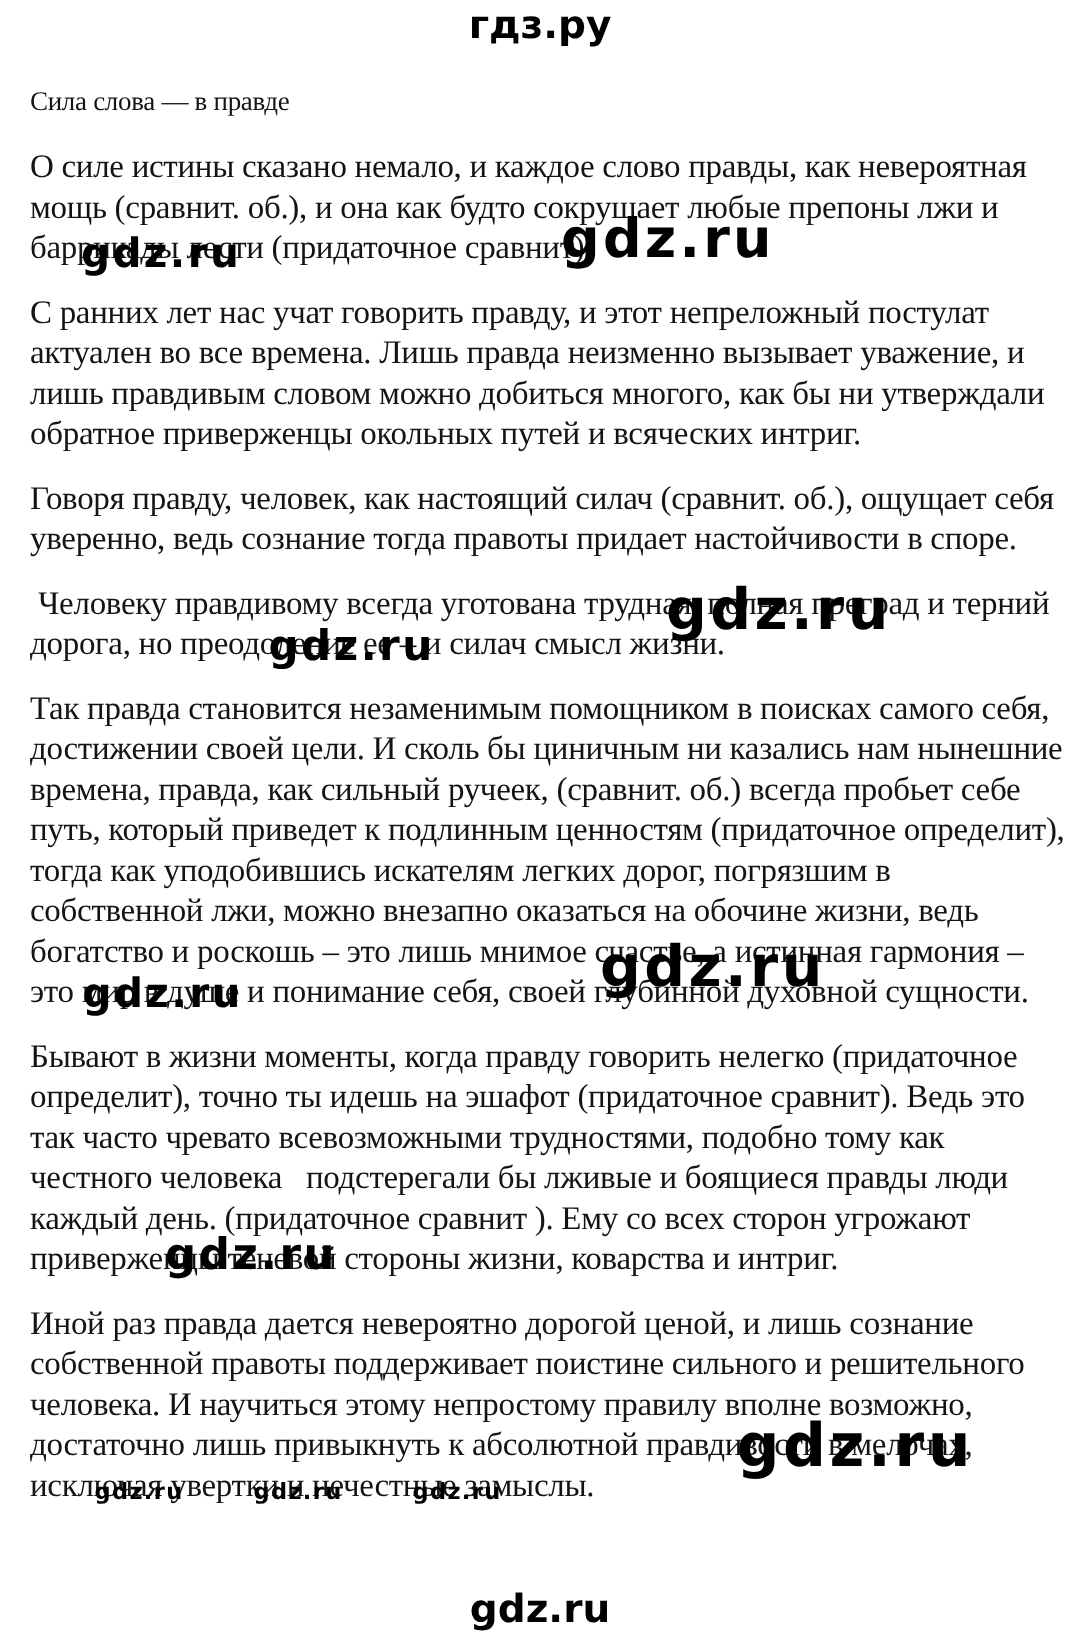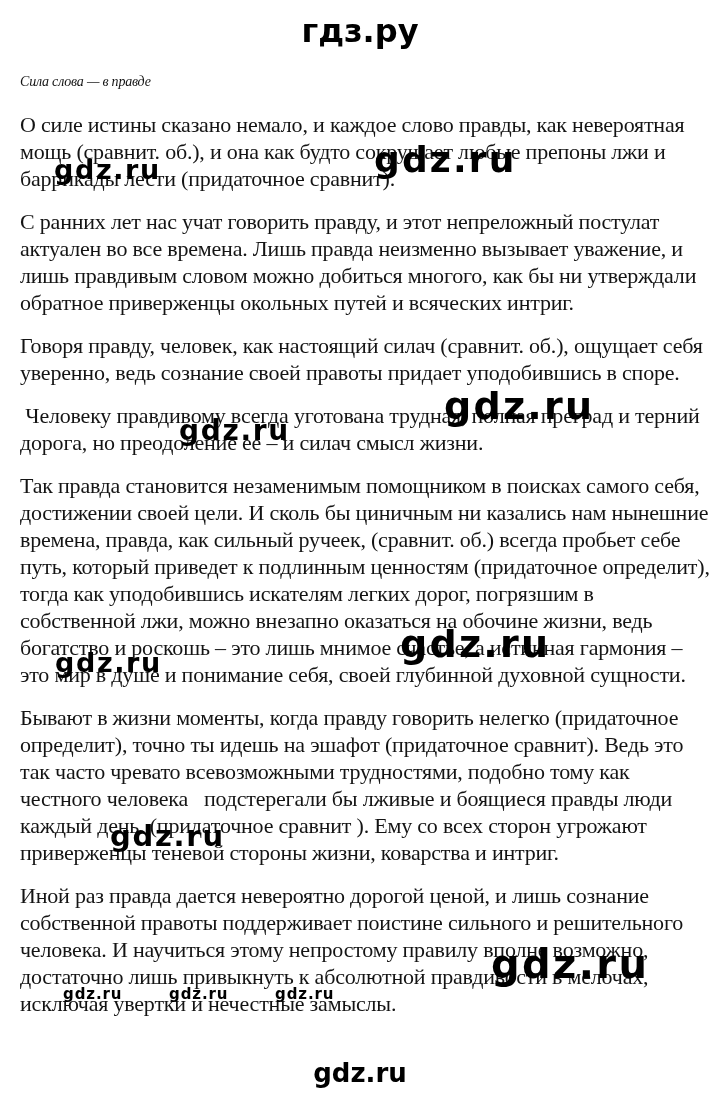--- a/index.html
+++ b/index.html
@@ -6,38 +6,37 @@
   .page {
     position: relative;
     width: 720px;
     height: 1095px;
     background: #ffffff;
     overflow: hidden;
     font-family: "Liberation Serif", "DejaVu Serif", serif;
     color: #141414;
   }
   .site-header {
-    padding-top: 16px;
+    padding-top: 2px;
     text-align: center;
     font-family: "DejaVu Sans", "Liberation Sans", sans-serif;
     font-weight: 700;
-    font-size: 32px;
+    font-size: 26px;
     line-height: 30px;
     color: #000000;
   }
   .doc {
     margin-left: 20px;
     width: 692px;
   }
   .doc-title {
     margin: 22px 0 0 0;
-    font-size: 14px;
+    font-size: 18px;
     line-height: 27px;
     letter-spacing: -0.2px;
-    font-style: italic;
   }
   .para {
     margin: 16px 0 0 0;
     font-size: 22px;
     line-height: 27px;
     letter-spacing: -0.2px;
     white-space: pre-wrap;
     text-align: left;
   }
   .wm-layer { position: absolute; left: 0; top: 0; width: 100%; height: 100%; pointer-events: none; }
@@ -67,21 +66,21 @@
 
 <div class="page">
 
   <div class="site-header">гдз.ру</div>
 
   <div class="doc">
     <div class="doc-title">Сила слова — в правде</div>
     <div>
         <p class="para">О силе истины сказано немало, и каждое слово правды, как невероятная мощь (сравнит. об.), и она как будто сокрушает любые препоны лжи и баррикады лести (придаточное сравнит).</p>
         <p class="para">С ранних лет нас учат говорить правду, и этот непреложный постулат актуален во все времена. Лишь правда неизменно вызывает уважение, и лишь правдивым словом можно добиться многого, как бы ни утверждали обратное приверженцы окольных путей и всяческих интриг.</p>
-        <p class="para">Говоря правду, человек, как настоящий силач (сравнит. об.), ощущает себя уверенно, ведь сознание своей правоты придает уподобившись в споре.</p>
+        <p class="para">Говоря правду, человек, как настоящий силач (сравнит. об.), ощущает себя уверенно, ведь сознание тогда правоты придает настойчивости в споре.</p>
         <p class="para"> Человеку правдивому всегда уготована трудная, полная преград и терний дорога, но преодоление ее – и силач смысл жизни.</p>
         <p class="para">Так правда становится незаменимым помощником в поисках самого себя, достижении своей цели. И сколь бы циничным ни казались нам нынешние времена, правда, как сильный ручеек, (сравнит. об.) всегда пробьет себе путь, который приведет к подлинным ценностям (придаточное определит), тогда как уподобившись искателям легких дорог, погрязшим в собственной лжи, можно внезапно оказаться на обочине жизни, ведь богатство и роскошь – это лишь мнимое счастье, а истинная гармония – это мир в душе и понимание себя, своей глубинной духовной сущности.</p>
         <p class="para">Бывают в жизни моменты, когда правду говорить нелегко (придаточное определит), точно ты идешь на эшафот (придаточное сравнит). Ведь это так часто чревато всевозможными трудностями, подобно тому как честного человека   подстерегали бы лживые и боящиеся правды люди каждый день. (придаточное сравнит ). Ему со всех сторон угрожают приверженцы теневой стороны жизни, коварства и интриг.</p>
         <p class="para">Иной раз правда дается невероятно дорогой ценой, и лишь сознание собственной правоты поддерживает поистине сильного и решительного человека. И научиться этому непростому правилу вполне возможно, достаточно лишь привыкнуть к абсолютной правдивости в мелочах, исключая увертки и нечестные замыслы.</p>
       </div>
   </div>
 
   <div class="wm-layer">
       <span class="wm" style="left: 54px; top: 156px; font-size: 27px;">gdz.ru</span>
       <span class="wm" style="left: 374px; top: 142px; font-size: 36px;">gdz.ru</span>

